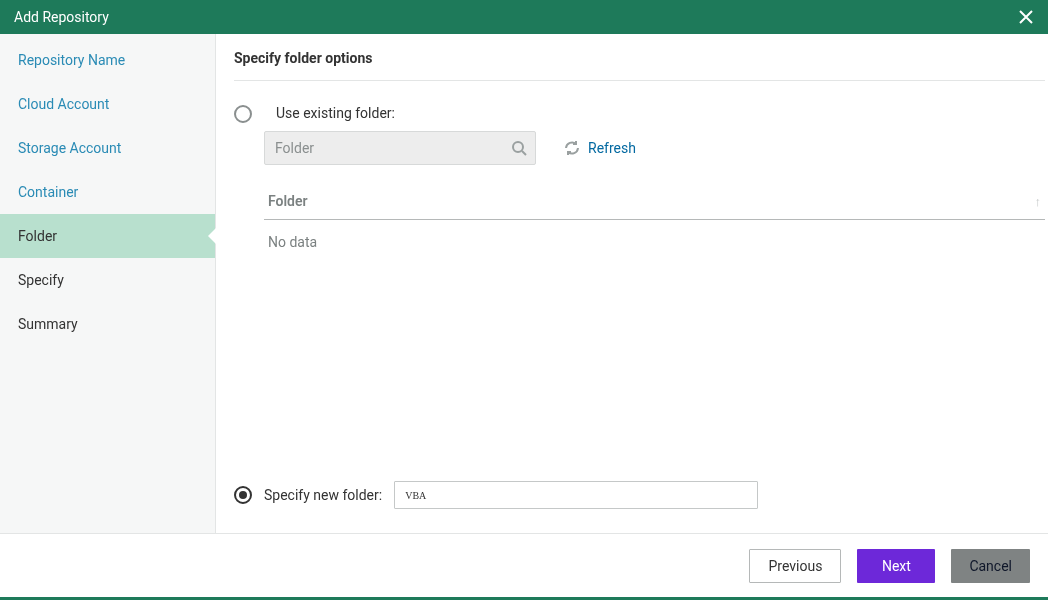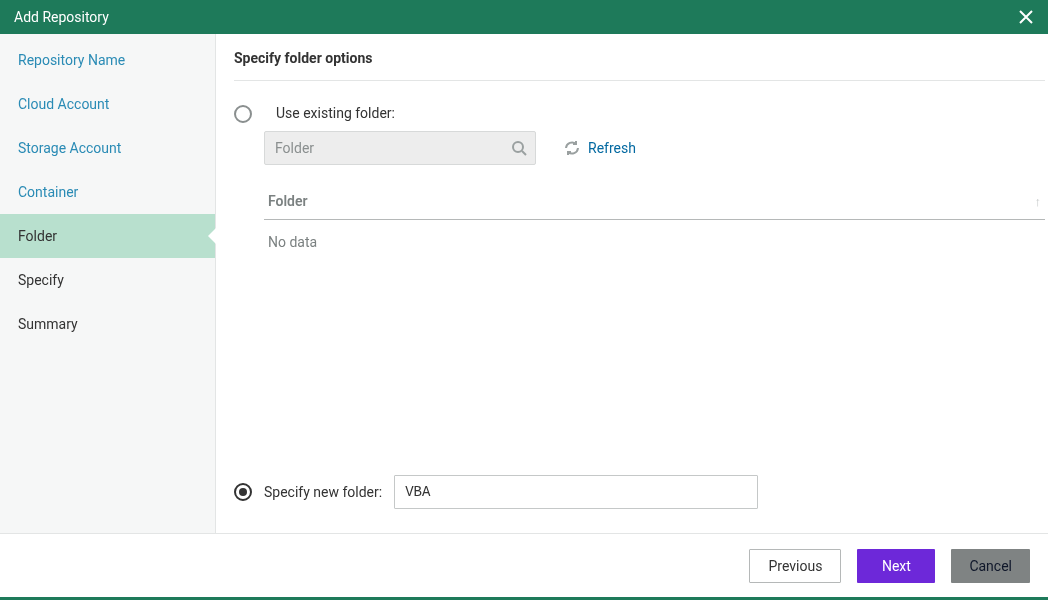--- a/index.html
+++ b/index.html
@@ -143,26 +143,26 @@
     padding: 14px 4px;
   }
   .spacer { flex: 1; }
   .create-row {
     display: flex;
     align-items: center;
     gap: 12px;
   }
   .create-input {
     width: 364px;
-    height: 34px;
+    height: 28px;
     border: 1px solid #c5c8c8;
     border-radius: 1px;
     padding: 0 10px;
-    font-size: 14px;
-    font-family: Liberation Mono, monospace;
+    font-size: 10px;
+    font-family: Liberation Serif, serif;
     color: #333;
     outline: none;
   }
   .footer {
     height: 67px;
     border-top: 1px solid #e3e5e5;
     display: flex;
     align-items: center;
     justify-content: flex-end;
     gap: 16px;

